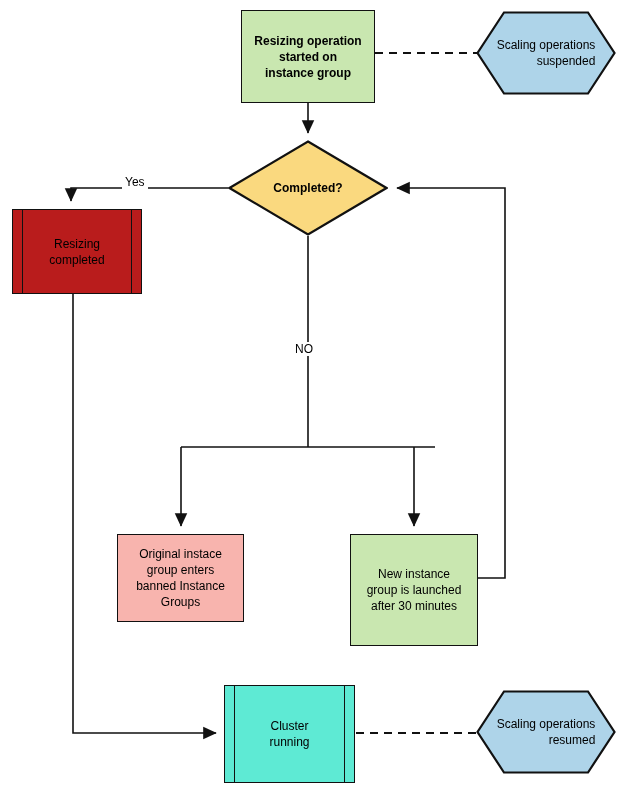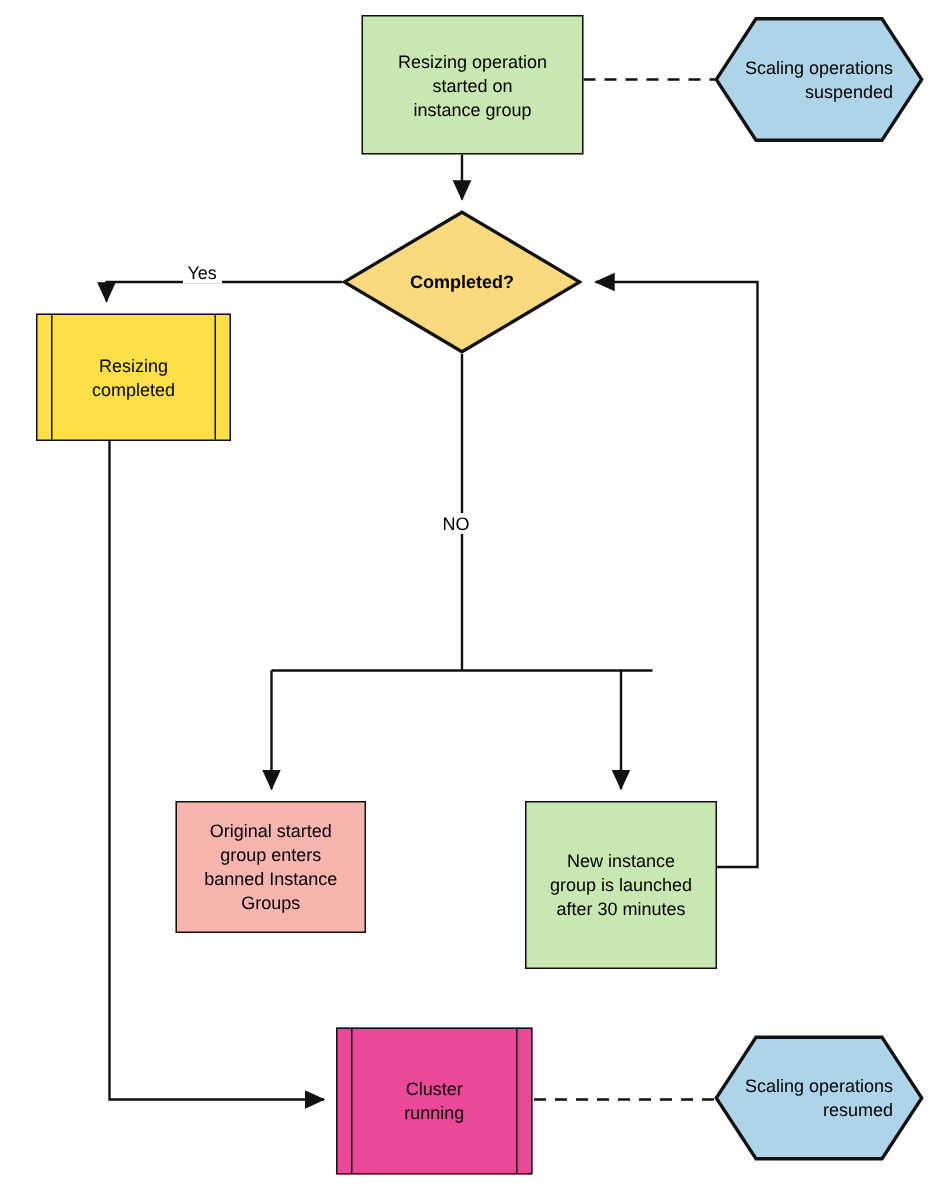--- a/index.html
+++ b/index.html
@@ -119,62 +119,62 @@
     <path d="M181,447 L181,526" fill="none" stroke="#111111" stroke-width="1.6" marker-end="url(#arrowhead)"></path>
     <path d="M414,447 L414,526" fill="none" stroke="#111111" stroke-width="1.6" marker-end="url(#arrowhead)"></path>
 
     <path d="M478,578 L505,578 L505,188 L397,188" fill="none" stroke="#111111" stroke-width="1.6" marker-end="url(#arrowhead)"></path>
 
     <path d="M73,294 L73,733 L216,733" fill="none" stroke="#111111" stroke-width="1.6" marker-end="url(#arrowhead)"></path>
 
     <path d="M356,733 L477,733" fill="none" stroke="#111111" stroke-width="1.8" stroke-dasharray="8,6"></path>
   </svg>
 
-  <div class="node shape-process" style="left: 241px; top: 10px; width: 148px; height: 93px; background-color: rgb(201, 231, 176);">
+  <div class="node shape-process" style="left: 241px; top: 10px; width: 134px; height: 93px; background-color: rgb(201, 231, 176); font-weight: bold;">
     <span class="label">Resizing operation
 started on
 instance group</span>
   </div>
 
   <div class="node shape-hexagon" style="left: 476px; top: 11px; width: 140px; height: 84px; background-color: rgb(174, 212, 233);">
     <svg class="hex-fill" viewBox="0 0 140 84" preserveAspectRatio="none">
       <polygon points="28,1.5 112,1.5 138.5,42 112,82.5 28,82.5 1.5,42" fill="#aed4e9" stroke="#111111" stroke-width="2.2" vector-effect="non-scaling-stroke"></polygon>
     </svg>
     <span class="label">Scaling operations
 suspended</span>
   </div>
 
   <div class="node shape-decision" style="left: 228px; top: 140px; width: 160px; height: 96px; background-color: rgb(250, 217, 127);">
     <svg class="diamond-fill" viewBox="0 0 160 96" preserveAspectRatio="none">
       <polygon points="80,1.5 158.5,48 80,94.5 1.5,48" fill="#fad97f" stroke="#111111" stroke-width="2.2" vector-effect="non-scaling-stroke"></polygon>
     </svg>
     <span class="label">Completed?</span>
   </div>
 
-  <div class="node shape-predefined" style="left: 24px; top: 209px; width: 130px; height: 85px; background-color: #fde047;">
+  <div class="node shape-predefined" style="left: 12px; top: 209px; width: 130px; height: 85px; background-color: #b91c1c;">
     <span class="bar-l"></span>
     <span class="bar-r"></span>
     <span class="label">Resizing
 completed</span>
   </div>
 
   <div class="node shape-process" style="left: 117px; top: 534px; width: 127px; height: 88px; background-color: rgb(248, 180, 174);">
-    <span class="label">Original started
+    <span class="label">Original instace
 group enters
 banned Instance
 Groups</span>
   </div>
 
   <div class="node shape-process" style="left: 350px; top: 534px; width: 128px; height: 112px; background-color: rgb(201, 231, 176);">
     <span class="label">New instance
 group is launched
 after 30 minutes</span>
   </div>
 
-  <div class="node shape-predefined" style="left: 224px; top: 685px; width: 131px; height: 98px; background-color: #ec4899;">
+  <div class="node shape-predefined" style="left: 224px; top: 685px; width: 131px; height: 98px; background-color: #5eead4;">
     <span class="bar-l"></span>
     <span class="bar-r"></span>
     <span class="label">Cluster
 running</span>
   </div>
 
   <div class="node shape-hexagon" style="left: 476px; top: 690px; width: 140px; height: 84px; background-color: rgb(174, 212, 233);">
     <svg class="hex-fill" viewBox="0 0 140 84" preserveAspectRatio="none">
       <polygon points="28,1.5 112,1.5 138.5,42 112,82.5 28,82.5 1.5,42" fill="#aed4e9" stroke="#111111" stroke-width="2.2" vector-effect="non-scaling-stroke"></polygon>
     </svg>

